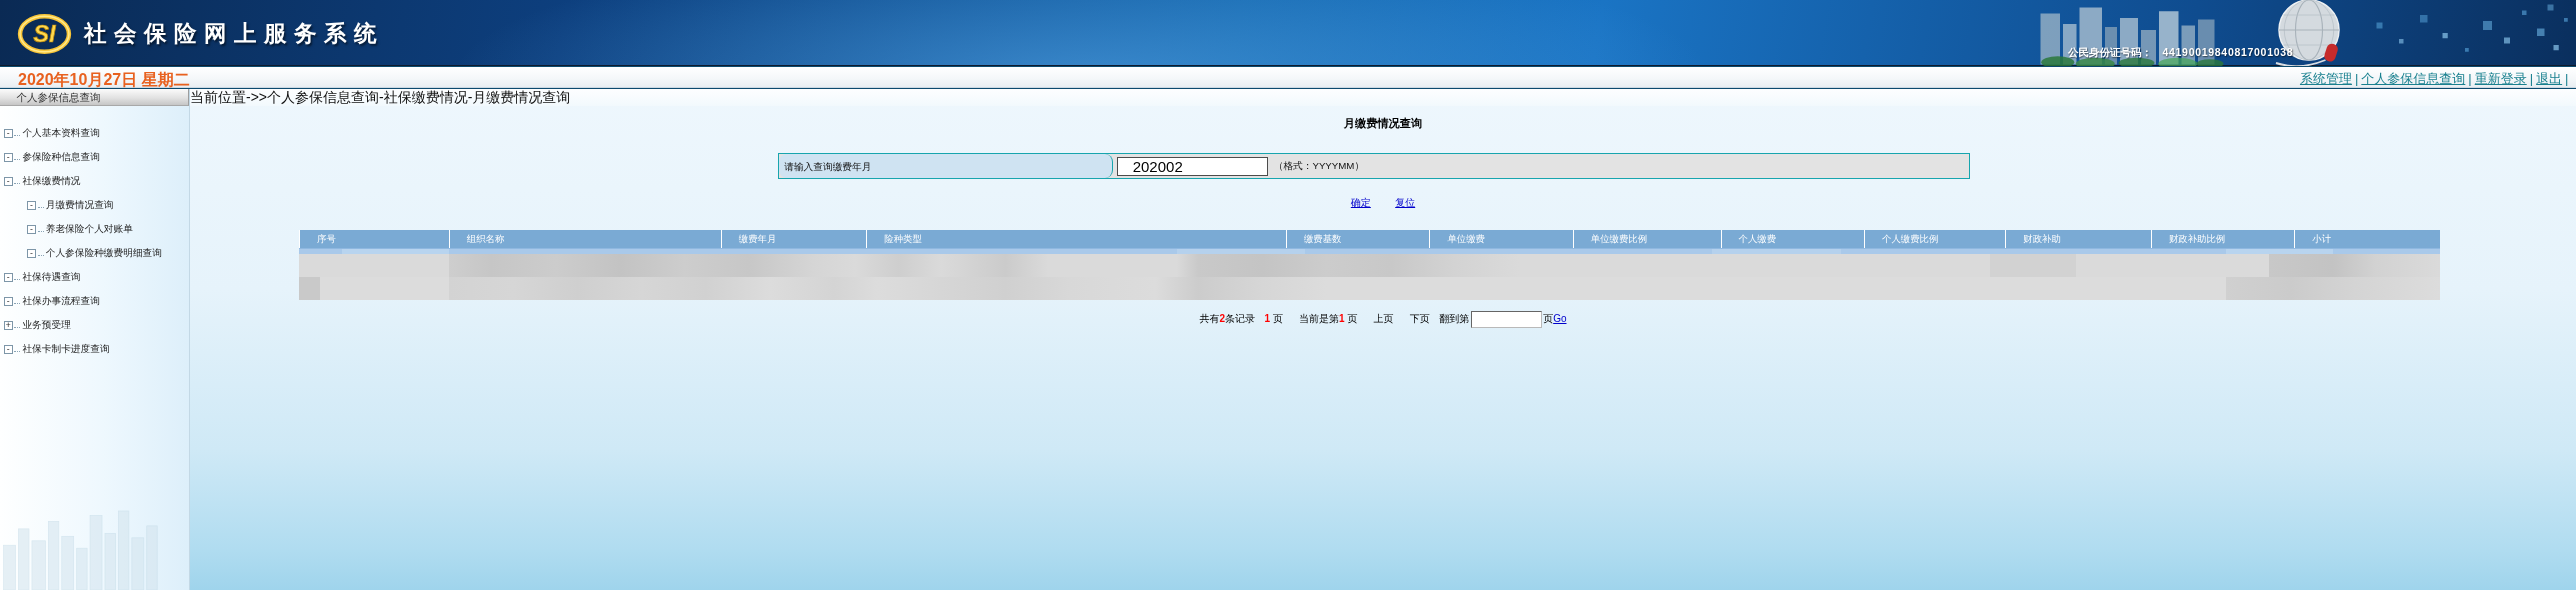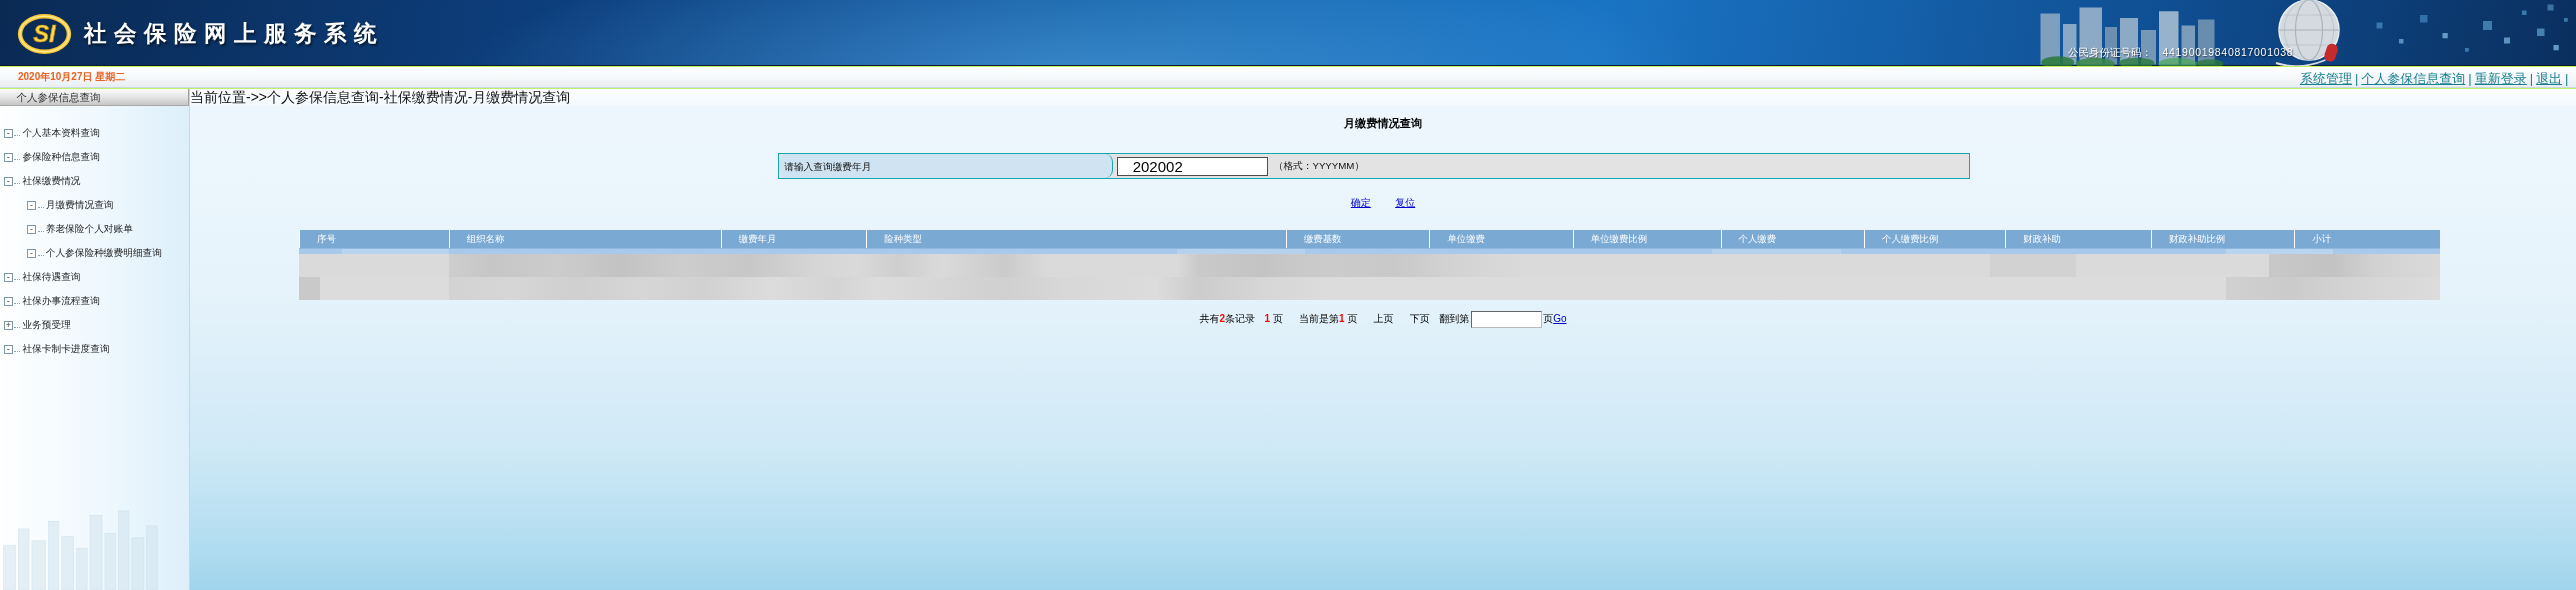--- a/index.html
+++ b/index.html
@@ -1,37 +1,37 @@
 <!DOCTYPE html>
 <html style="font-size:12px"><head>
 <meta charset="utf-8">
 <style>
   * { margin:0; padding:0; box-sizing:border-box; }
   html,body { width:2576px; height:590px; }
   body { font-family:"Liberation Sans","DejaVu Sans",sans-serif; background:#fff; }
-  #page { position:relative; width:2576px; height:590px; overflow:hidden; background:#bef264; }
+  #page { position:relative; width:2576px; height:590px; overflow:hidden; background:#0c4a6e; }
 
   
   .banner { position:absolute; left:0; top:0; width:2576px; height:66px;
     background:
       radial-gradient(ellipse 1050px 225px at 42% 120%, rgba(90,170,235,.55), rgba(90,170,235,0) 60%),
       linear-gradient(100deg, #0a2a54 0%, #0d3f7e 22%, #1467ae 48%, #1a74c4 62%, #0f4c8f 85%, #0a2f5e 100%);
     border-bottom:1.5px solid #101b2e; }
   .logo { position:absolute; left:16.5px; top:13.5px; }
   .sys-title { position:absolute; left:84px; top:18px; color:#fff; font-size:22.5px; font-weight:bold;
     letter-spacing:7.5px; text-shadow:1.5px 1.5px 2.2px rgba(0,0,0,.55); }
   .banner-art { position:absolute; right:0; top:0; pointer-events:none; }
-  .id-line { position:absolute; left:2068px; top:46px; color:#fff; font-size:10.5px; text-shadow:0.7px 0.7px 1.5px rgba(0,0,0,.6); }
+  .id-line { position:absolute; left:2068px; top:46px; color:#fff; font-size:10.5px; text-shadow:0.7px 0.7px 1.5px rgba(0,0,0,.6);font-weight:bold; }
   .id-line .id-val { margin-left:10.5px; letter-spacing:0.7px; }
 
   
   .topbar { position:absolute; left:0; top:67px; width:2576px; height:21px;
     background:linear-gradient(180deg,#ffffff 0%,#f4f7f9 60%,#e9eef2 100%);
     border-bottom:0.7px solid #cdd9e2; }
-  .date { position:absolute; left:18px; top:3px; color:#e8611f; font-size:10px; font-weight:bold; }
+  .date { position:absolute; left:18px; top:3px; color:#e8611f; font-size:16px; font-weight:bold; }
   .toplinks { position:absolute; right:4.5px; top:3px; font-size:13px; white-space:nowrap; }
   .toplinks a { color:#19808f; text-decoration:underline; cursor:pointer; }
   .toplinks .sep { color:#19808f; margin:0 3px; }
 
   
   .below { position:absolute; left:0; top:89px; width:2576px; height:501px;
     background:linear-gradient(180deg,#eef7fd 0%,#e6f3fb 40%,#cfe9f6 72%,#b0dcf0 92%,#9fd4ec 100%); }
 
   
   .sidebar { position:absolute; left:0; top:0; width:190px; height:501px;

